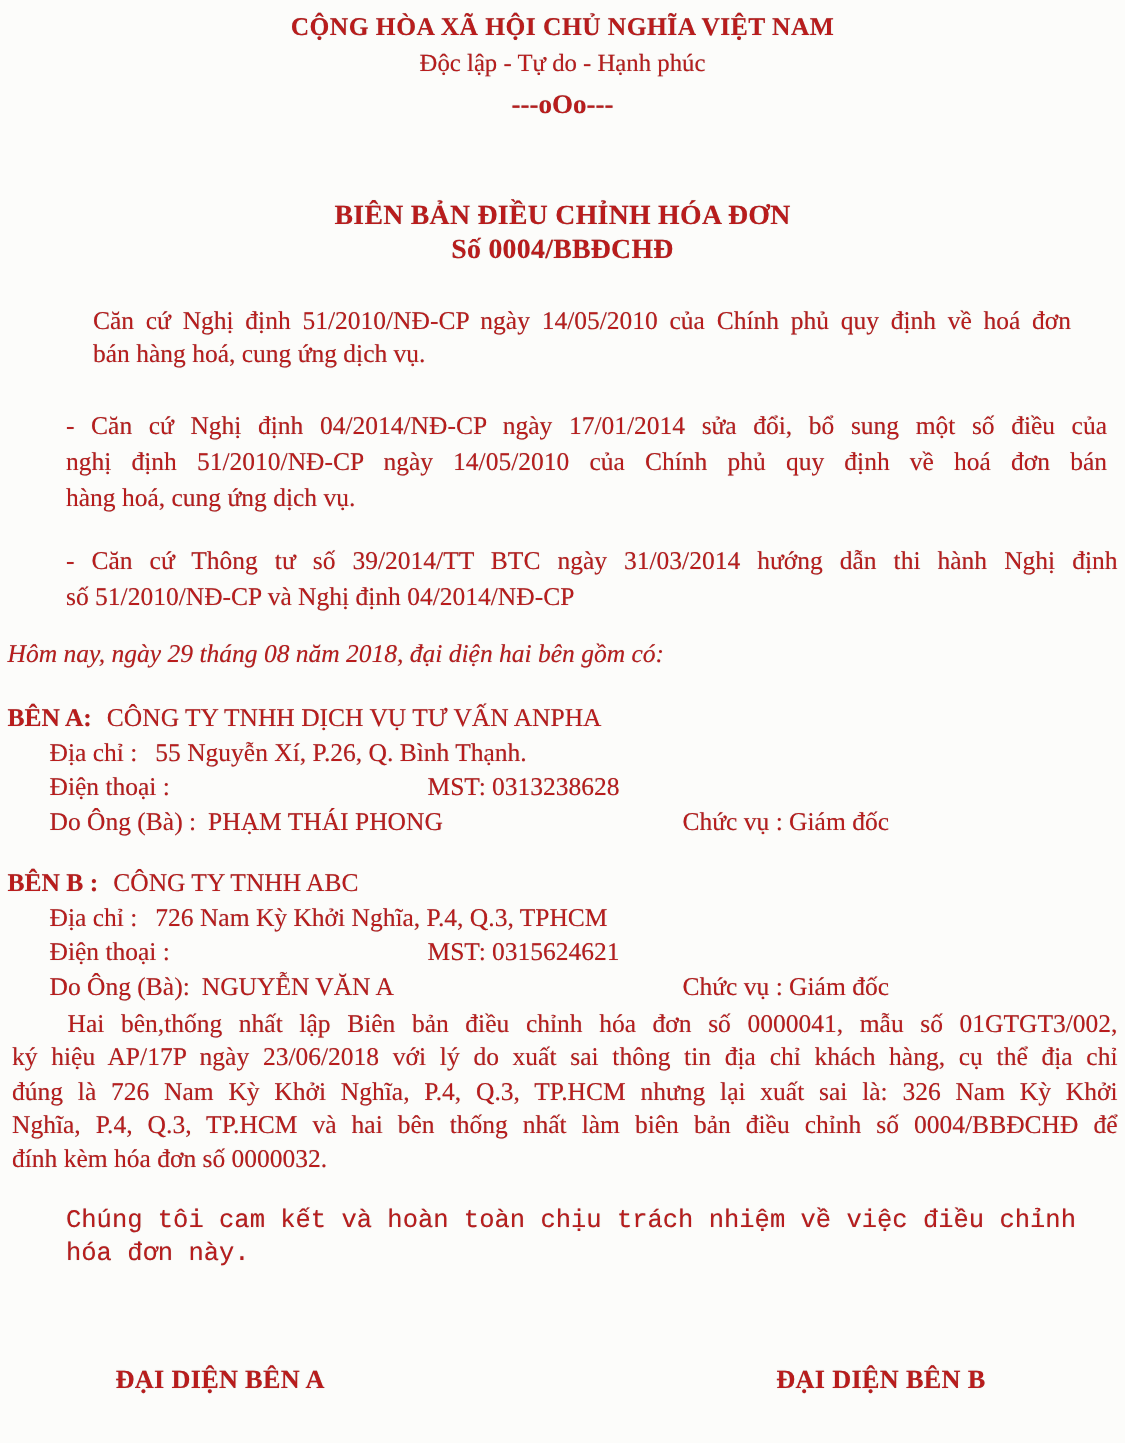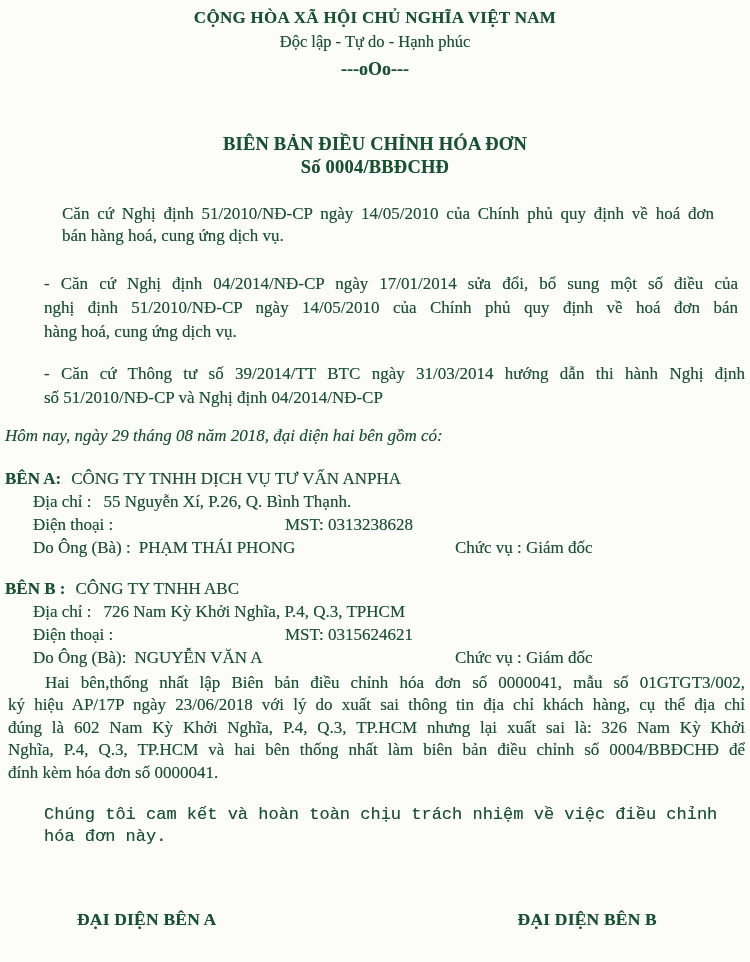--- a/index.html
+++ b/index.html
@@ -2,21 +2,21 @@
 <html><head>
 <meta charset="utf-8">
 <style>
   html,body { margin:0; padding:0; background:#ffffff; }
   .page {
     position: relative;
     width: 750px;
     height: 962px;
     background: #fcfcfa;
     font-family: "Liberation Serif", "DejaVu Serif", serif;
-    color: #14532d;
+    color: #b91c1c;
     overflow: hidden;
     text-shadow: 0 0 0.5px rgba(45,45,45,0.45);
     box-sizing: border-box;
     padding-top: 7px;
   }
   .center { text-align: center; }
 
   .gov-header .gh1 { font-size: 17px; font-weight: bold; line-height: 21px; letter-spacing: 0.3px; }
   .gov-header .gh2 { font-size: 16.5px; font-weight: normal; line-height: 20px; margin-top: 4px; }
   .gov-header .gh3 { font-size: 18px; font-weight: bold; line-height: 24px; margin-top: 5px; }
@@ -120,23 +120,23 @@
       <span>Điện thoại :</span><span class="mst">MST: 0315624621</span>
     </div>
     <div class="line">
       <span>Do Ông (Bà):</span><span class="rep-name">NGUYỄN VĂN A</span><span class="pos">Chức vụ : Giám đốc</span>
     </div>
   </div>
 
   <div class="body-para">
     <div class="jline indent">Hai bên,thống nhất lập Biên bản điều chỉnh hóa đơn số 0000041, mẫu số 01GTGT3/002,</div>
     <div class="jline">ký hiệu AP/17P ngày 23/06/2018 với lý do xuất sai thông tin địa chỉ khách hàng, cụ thể địa chỉ</div>
-    <div class="jline">đúng là 602 Nam Kỳ Khởi Nghĩa, P.4, Q.3, TP.HCM nhưng lại xuất sai là: 326 Nam Kỳ Khởi</div>
+    <div class="jline">đúng là 726 Nam Kỳ Khởi Nghĩa, P.4, Q.3, TP.HCM nhưng lại xuất sai là: 326 Nam Kỳ Khởi</div>
     <div class="jline">Nghĩa, P.4, Q.3, TP.HCM và hai bên thống nhất làm biên bản điều chỉnh số 0004/BBĐCHĐ để</div>
-    <div>đính kèm hóa đơn số 0000041.</div>
+    <div>đính kèm hóa đơn số 0000032.</div>
   </div>
 
   <div class="closing">
     <div>Chúng tôi cam kết và hoàn toàn chịu trách nhiệm về việc điều chỉnh hóa đơn này.</div>
   </div>
 
   <div class="signatures">
     <div>ĐẠI DIỆN BÊN A</div>
     <div>ĐẠI DIỆN BÊN B</div>
   </div>

